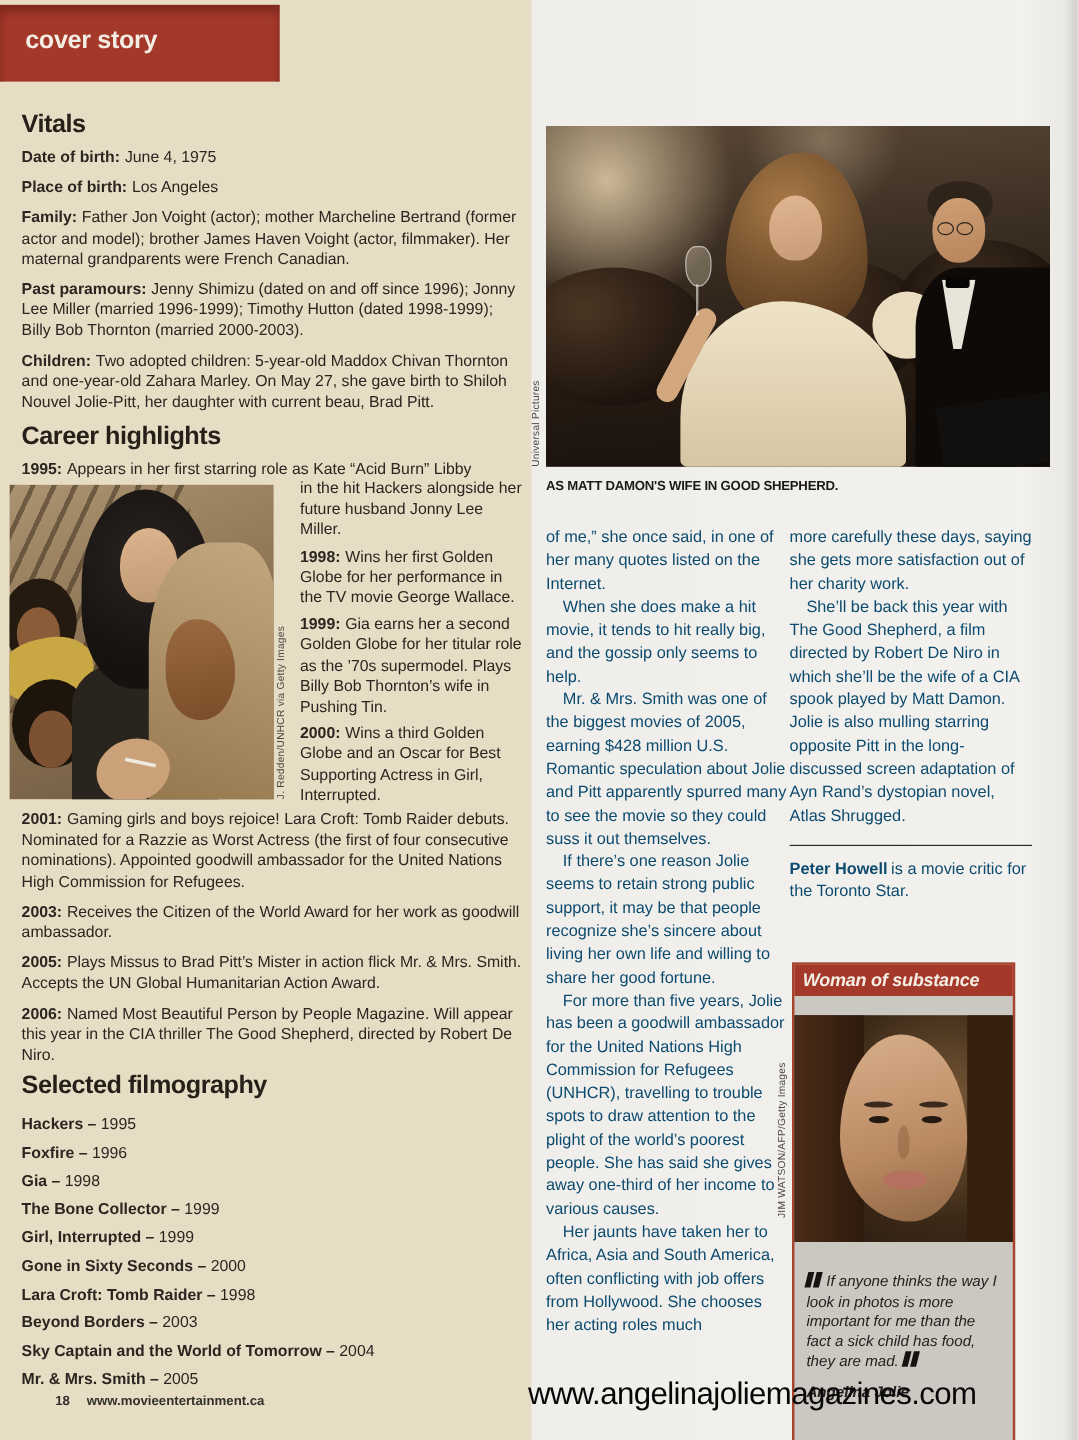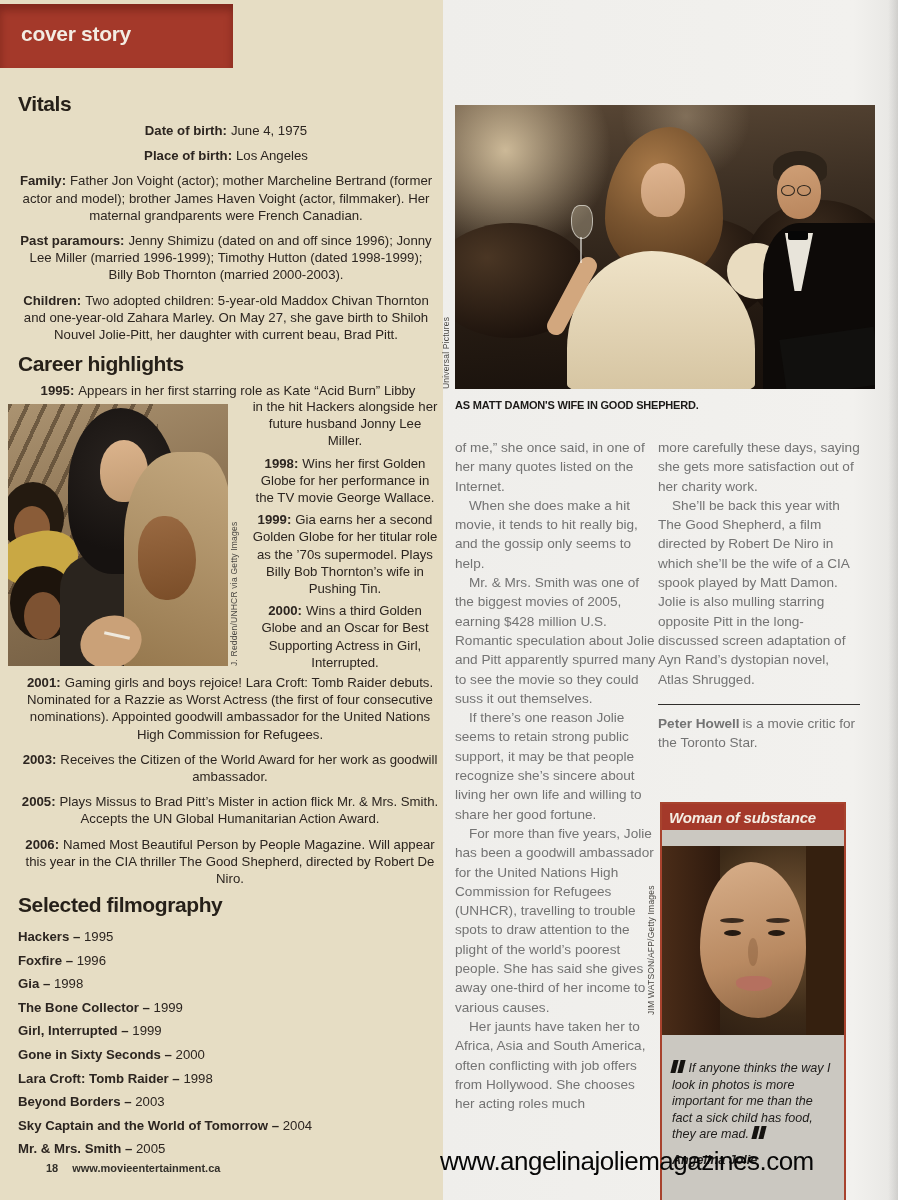--- a/index.html
+++ b/index.html
@@ -14,21 +14,21 @@
 
   
   .banner{position:absolute;left:0;top:4px;width:233px;height:64px;background:#a4392a;
        box-shadow:inset 0 6px 8px rgba(60,10,5,.35);}
   .banner span{position:absolute;left:21px;top:18px;color:#f3ece2;font-size:21px;
        font-weight:bold;letter-spacing:-.3px;}
 
   
   .lsec{position:absolute;color:#2c2520;}
   .lsec h2{margin:0 0 6px 0;font-size:21px;letter-spacing:-.4px;color:#262019;}
-  .lsec p{margin:0 0 8px 0;font-size:13.2px;line-height:17.2px;text-align:center;}
+  .lsec p{margin:0 0 8px 0;font-size:13.2px;line-height:17.2px;}
   .lsec b{margin-right:4px;}
   .side p{margin:0 0 5px 0;}
 
   
   .rf{position:absolute;left:8px;top:404px;width:220px;height:262px;overflow:hidden;
       background:linear-gradient(160deg,#ab9371 0%,#8d7454 45%,#6f5a40 100%);}
   .rf .branches{position:absolute;left:0;top:0;width:150px;height:190px;
       background:repeating-linear-gradient(115deg,rgba(64,48,30,.55) 0 4px,rgba(0,0,0,0) 4px 16px);}
   .rf .k1h{position:absolute;left:-6px;top:78px;width:62px;height:72px;background:#241a10;border-radius:50%;}
   .rf .k1f{position:absolute;left:6px;top:102px;width:36px;height:44px;background:#8a5c38;border-radius:50%;}
@@ -95,21 +95,21 @@
   .gs .mface{position:absolute;left:322px;top:60px;width:44px;height:54px;
       background:linear-gradient(170deg,#cf9f76,#b8855c);border-radius:48%;}
   .gs .mglass{position:absolute;left:326px;top:80px;width:12px;height:9px;border:1px solid #2b241c;border-radius:50%;}
   .gs .mglass2{position:absolute;left:342px;top:80px;width:12px;height:9px;border:1px solid #2b241c;border-radius:50%;}
   .gs .paper{position:absolute;left:328px;top:228px;width:95px;height:58px;background:#11100e;transform:rotate(-8deg);}
 
   .caption{position:absolute;left:455px;top:399px;font-size:11px;font-weight:bold;
       color:#1c1a18;letter-spacing:-.2px;}
 
   
-  .col{position:absolute;width:202px;font-size:13.6px;line-height:19.3px;color:#737373;}
+  .col{position:absolute;width:202px;font-size:13.6px;line-height:19.3px;color:#0c4a6e;}
   .col p{margin:0;}
   .col p.ind{text-indent:14px;}
   .rule{border:0;border-top:1.5px solid #2f2d2b;margin:15px 0 9px 0;}
   .byline b{margin-right:3px;}
 
   
   .wbox{position:absolute;left:660px;top:802px;width:186px;height:415px;box-sizing:border-box;
       border:2px solid #a8432e;display:flex;flex-direction:column;background:#cbc8c1;gap:16px;}
   .wbox .whead{background:#a4392a;color:#f4ede3;font-style:italic;font-weight:bold;
       font-size:15px;padding:5px 7px 4px 7px;letter-spacing:-.2px;}

